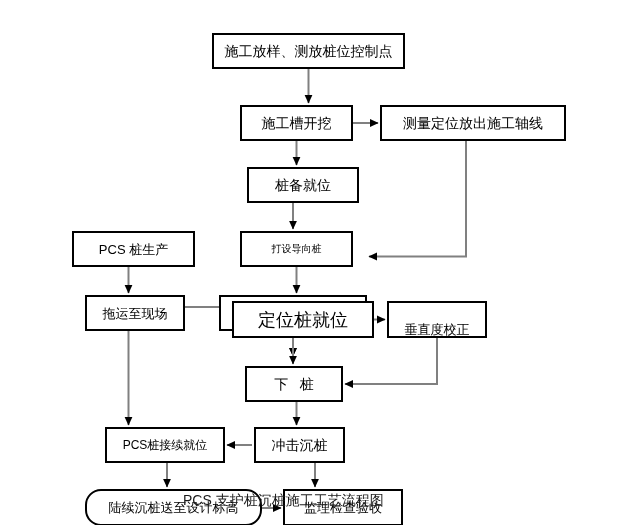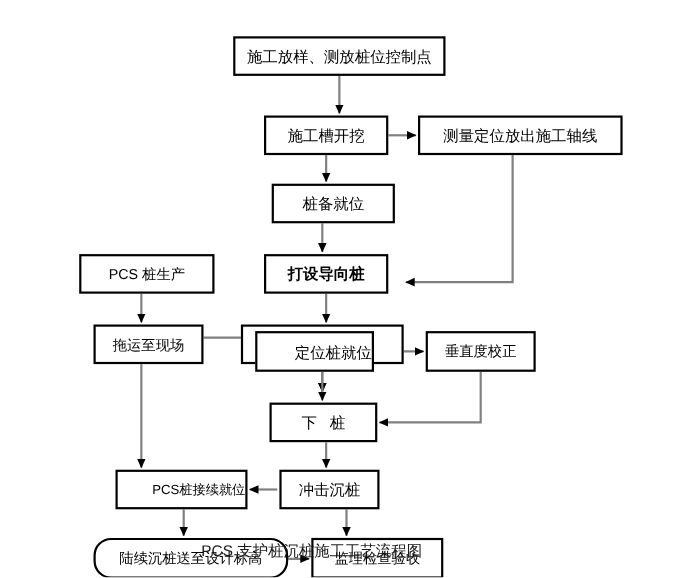--- a/index.html
+++ b/index.html
@@ -114,49 +114,49 @@
   </div>
 
   <div class="node" style="left:380px; top:105px; width:186px; height:36px; font-size:14px;">
     <span class="label">测量定位放出施工轴线</span>
   </div>
 
   <div class="node" style="left:247px; top:167px; width:112px; height:36px; font-size:14px;">
     <span class="label">桩备就位</span>
   </div>
 
-  <div class="node" style="left:240px; top:231px; width:113px; height:36px; font-size:14px;font-weight:bold;">
+  <div class="node" style="left:240px; top:231px; width:113px; height:36px; font-size:10px;">
     <span class="label">打设导向桩</span>
   </div>
 
   <div class="node" style="left:72px; top:231px; width:123px; height:36px; font-size:13px;">
     <span class="label">PCS 桩生产</span>
   </div>
 
   <div class="node" style="left:85px; top:295px; width:100px; height:36px; font-size:13px;">
     <span class="label">拖运至现场</span>
   </div>
 
   <div class="node" style="left:219px; top:295px; width:148px; height:36px; font-size:14px;">
     <span class="label">架设导向架</span>
   </div>
 
-  <div class="node" style="left:232px; top:301px; width:108px; height:37px; font-size:14px;justify-content:flex-end;">
+  <div class="node" style="left:232px; top:301px; width:142px; height:37px; font-size:18px;">
     <span class="label">定位桩就位</span>
   </div>
 
-  <div class="node" style="left:387px; top:301px; width:100px; height:37px; font-size:13px;">
+  <div class="node" style="left:387px; top:301px; width:100px; height:37px; font-size:13px;align-items:flex-end;">
     <span class="label">垂直度校正</span>
   </div>
 
   <div class="node" style="left:245px; top:366px; width:98px; height:36px; font-size:14px;">
     <span class="label">下   桩</span>
   </div>
 
-  <div class="node" style="left:105px; top:427px; width:120px; height:36px; font-size:12px;justify-content:flex-end;">
+  <div class="node" style="left:105px; top:427px; width:120px; height:36px; font-size:12px;">
     <span class="label">PCS桩接续就位</span>
   </div>
 
   <div class="node" style="left:254px; top:427px; width:91px; height:36px; font-size:14px;">
     <span class="label">冲击沉桩</span>
   </div>
 
   <div class="node" style="left:85px; top:489px; width:177px; height:37px; font-size:13px;border-radius:16px;">
     <span class="label">陆续沉桩送至设计标高</span>
   </div>

